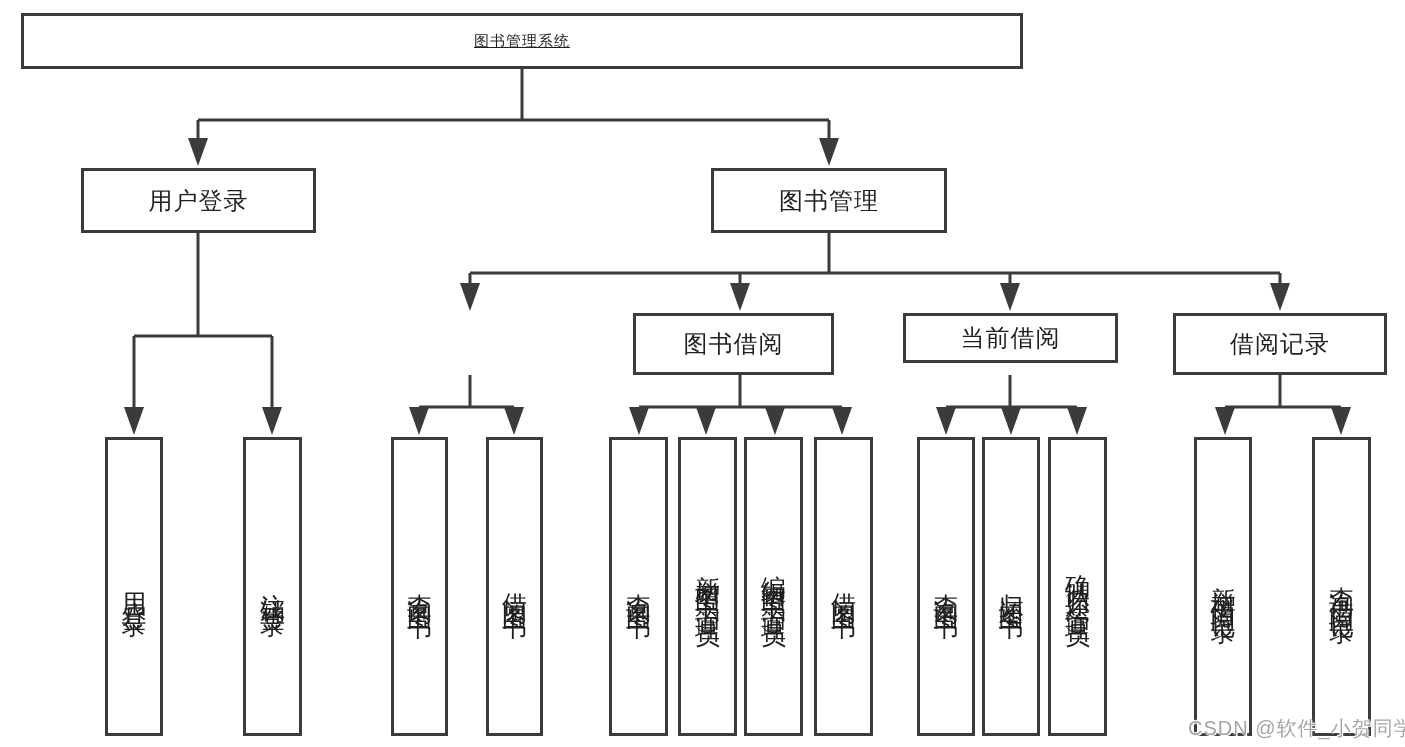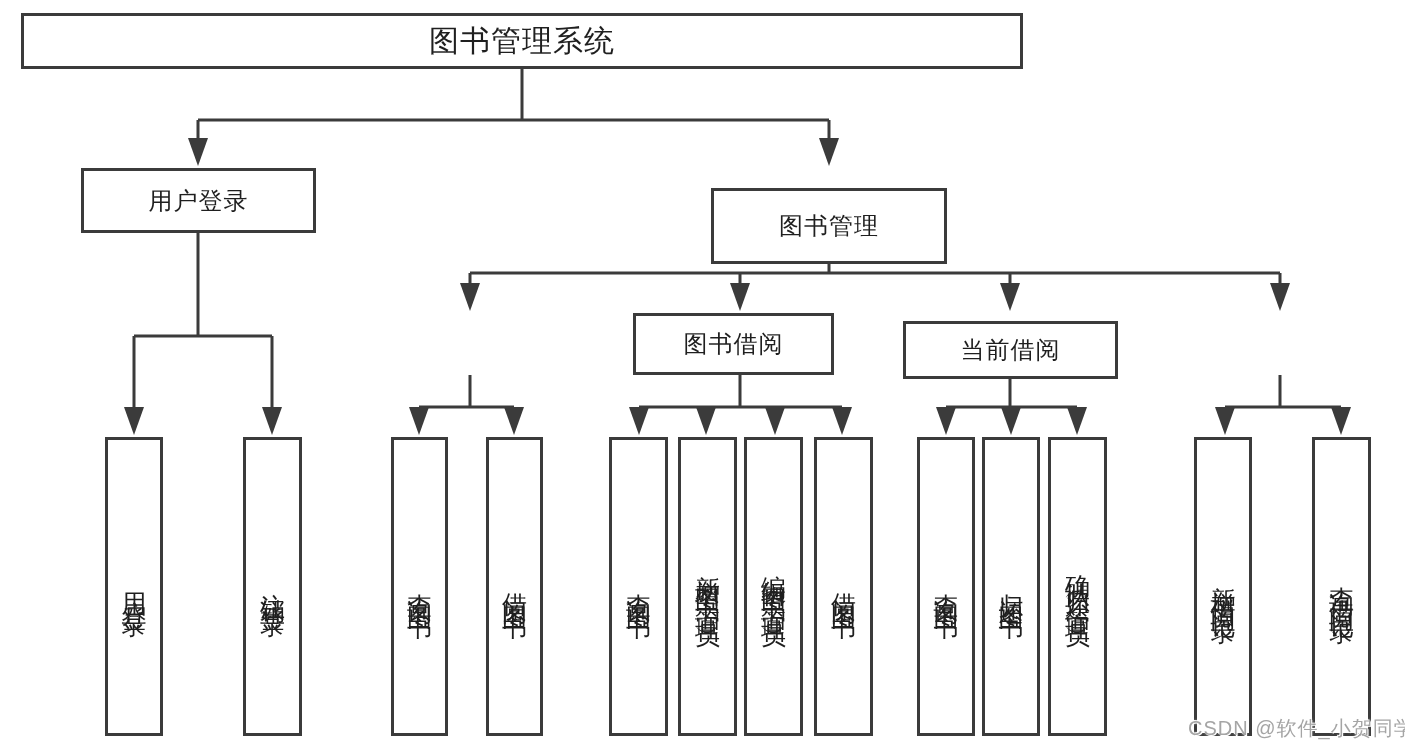--- a/index.html
+++ b/index.html
@@ -22,21 +22,21 @@
   .stage svg path{stroke:var(--line);stroke-width:3;fill:none;}
   .stage svg polygon{fill:var(--line);stroke:none;}
   .box{
     position:absolute;
     border:3px solid var(--line);
     background:var(--box-bg);
     display:flex;align-items:center;justify-content:center;
     color:var(--text);
   }
   .hlabel{font-size:24px;letter-spacing:1px;white-space:nowrap;}
-  .root .hlabel{font-size:30px;}
+  .root .hlabel{font-size:15px;text-decoration:underline;}
   .leaf .vlabel{
     writing-mode:vertical-rl;
     text-orientation:mixed;
     font-size:25px;
     letter-spacing:7px;
     line-height:1;
     color:var(--text);
   }
   .watermark{
     position:absolute;
@@ -89,29 +89,32 @@
     <polygon points="1331,407 1351,407 1341,435"></polygon>
   </svg>
 
   <div class="box root" style="left:21px;top:13px;width:1002px;height:56px;">
     <span class="hlabel">图书管理系统</span>
   </div>
 
   <div class="box" style="left:81px;top:168px;width:235px;height:65px;">
     <span class="hlabel">用户登录</span>
   </div>
-  <div class="box" style="left:711px;top:168px;width:236px;height:76px;margin-top:20px;">
+  <div class="box" style="left:711px;top:168px;width:236px;height:65px;">
     <span class="hlabel">图书管理</span>
   </div>
 
   <div class="box" style="left:633px;top:313px;width:201px;height:62px;">
     <span class="hlabel">图书借阅</span>
   </div>
-  <div class="box" style="left:903px;top:313px;width:215px;height:58px;margin-top:8px;">
+  <div class="box" style="left:903px;top:313px;width:215px;height:50px;">
     <span class="hlabel">当前借阅</span>
+  </div>
+  <div class="box" style="left:1173px;top:313px;width:214px;height:62px;">
+    <span class="hlabel">借阅记录</span>
   </div>
 
   <div class="box leaf" style="left:105px;top:437px;width:58px;height:299px;">
     <span class="vlabel">用户登录</span>
   </div>
   <div class="box leaf" style="left:243px;top:437px;width:59px;height:299px;">
     <span class="vlabel">注销登录</span>
   </div>
 
   <div class="box leaf" style="left:391px;top:437px;width:57px;height:299px;">

